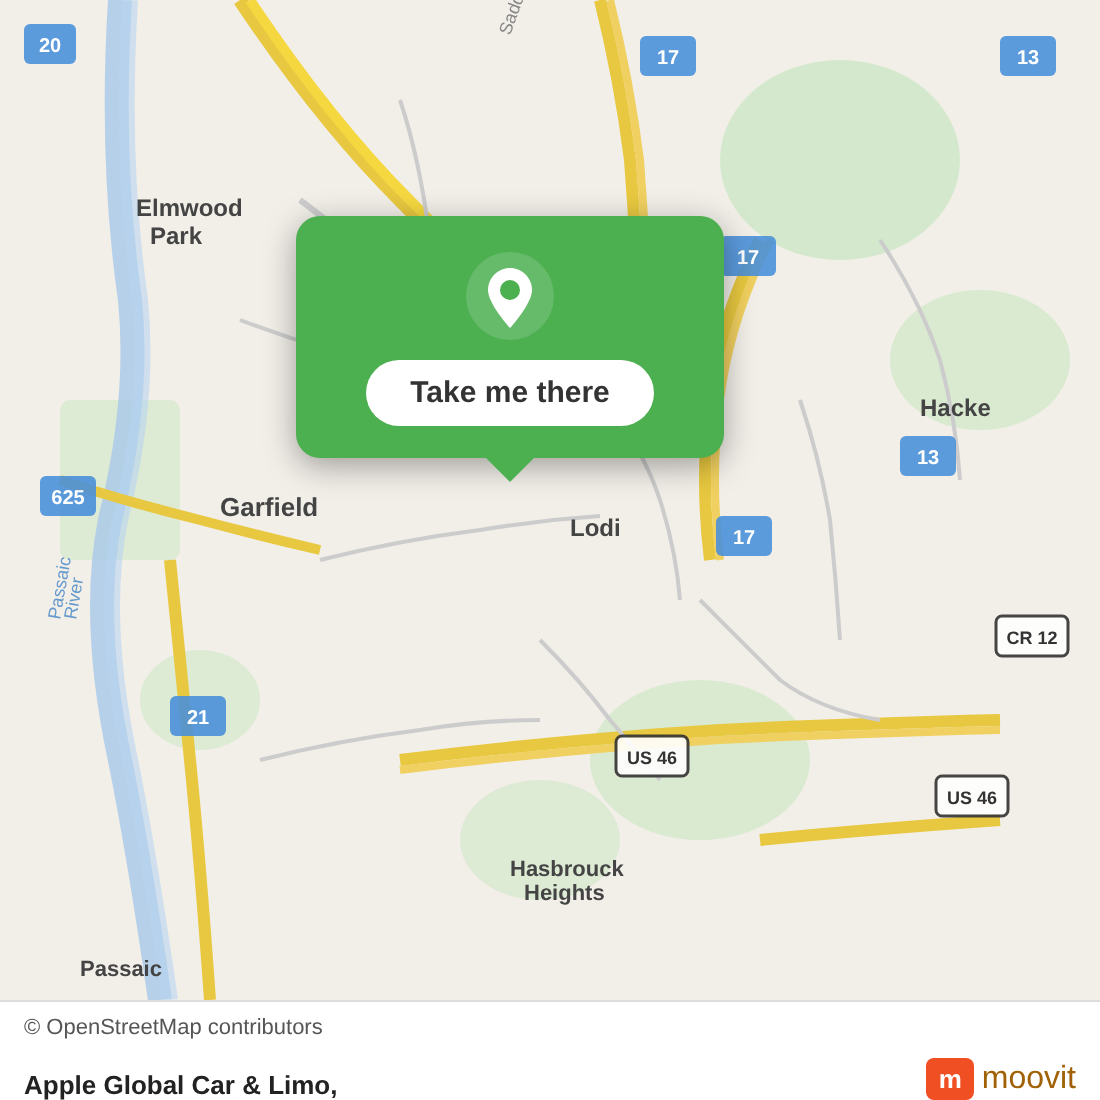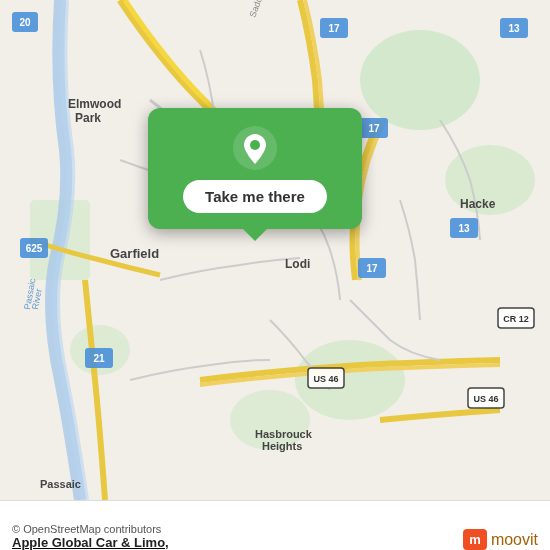--- a/index.html
+++ b/index.html
@@ -215,21 +215,21 @@
 
       <circle cx="22" cy="19" r="5" fill="#4CAF50"></circle>
     </svg>
     <button id="take-me-there-btn">Take me there</button>
   </div>
 </div>
 
 <div id="bottom-bar">
   <div>
     <div id="attribution">© OpenStreetMap contributors</div>
-    <div style="display:flex; gap:3px; margin-top:0;text-decoration:underline;">
+    <div style="display:flex; gap:3px; margin-top:15px;">
       <span style="font-size:13px; font-weight:bold; color:#222;">Apple Global Car &amp; Limo,</span>
     </div>
   </div>
   <div id="moovit-logo">
     <span class="moovit-m">m</span>
     <span class="moovit-text">moovit</span>
   </div>
 </div>
 
 </body></html>

